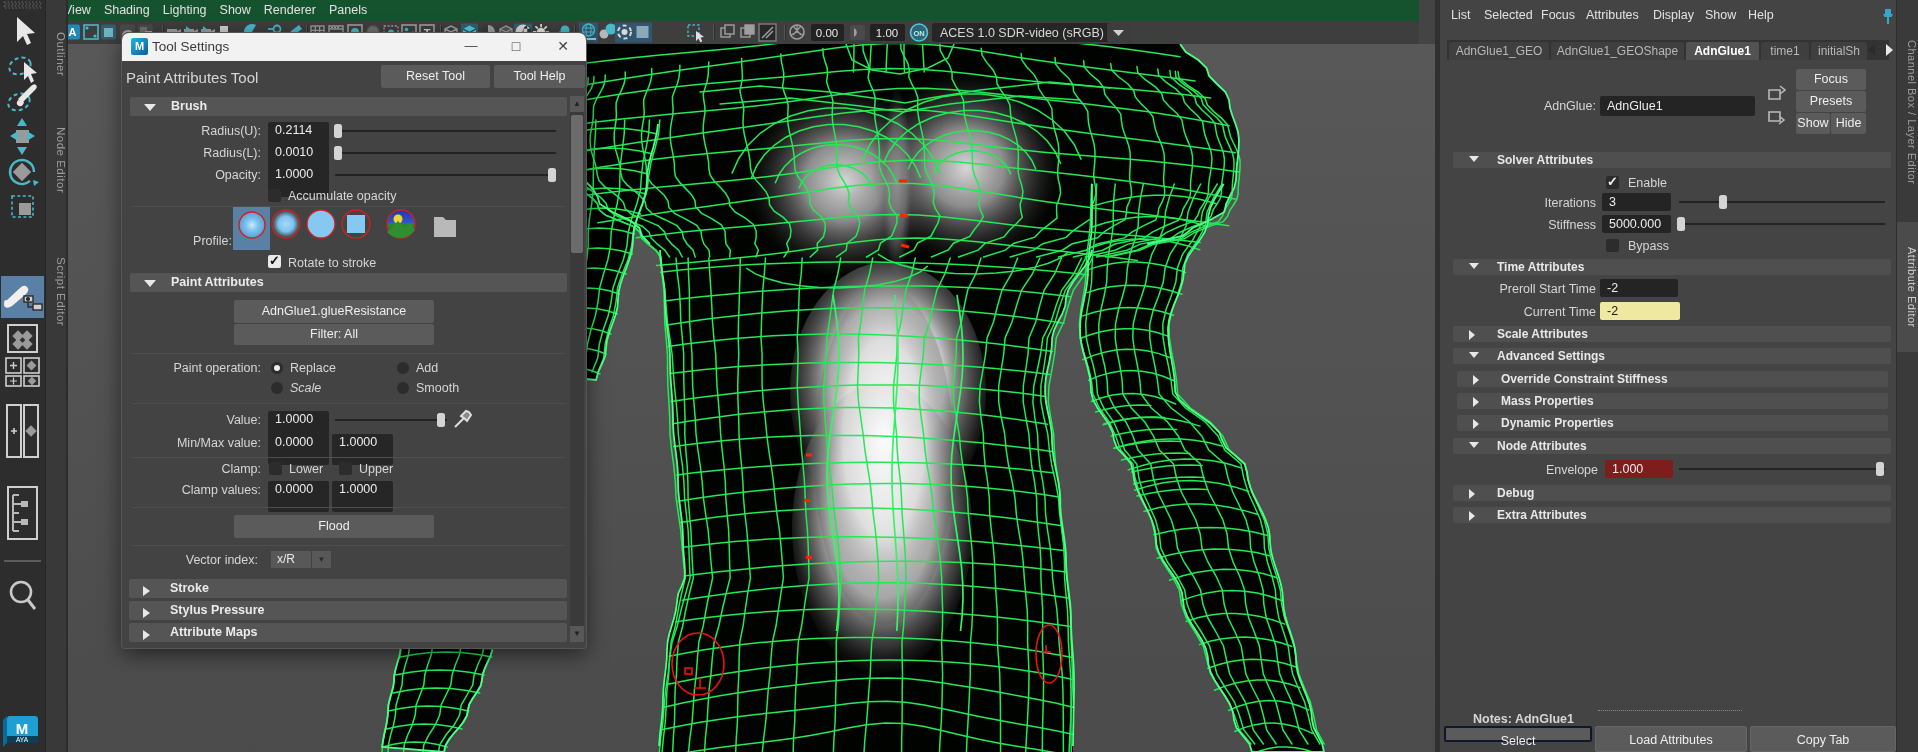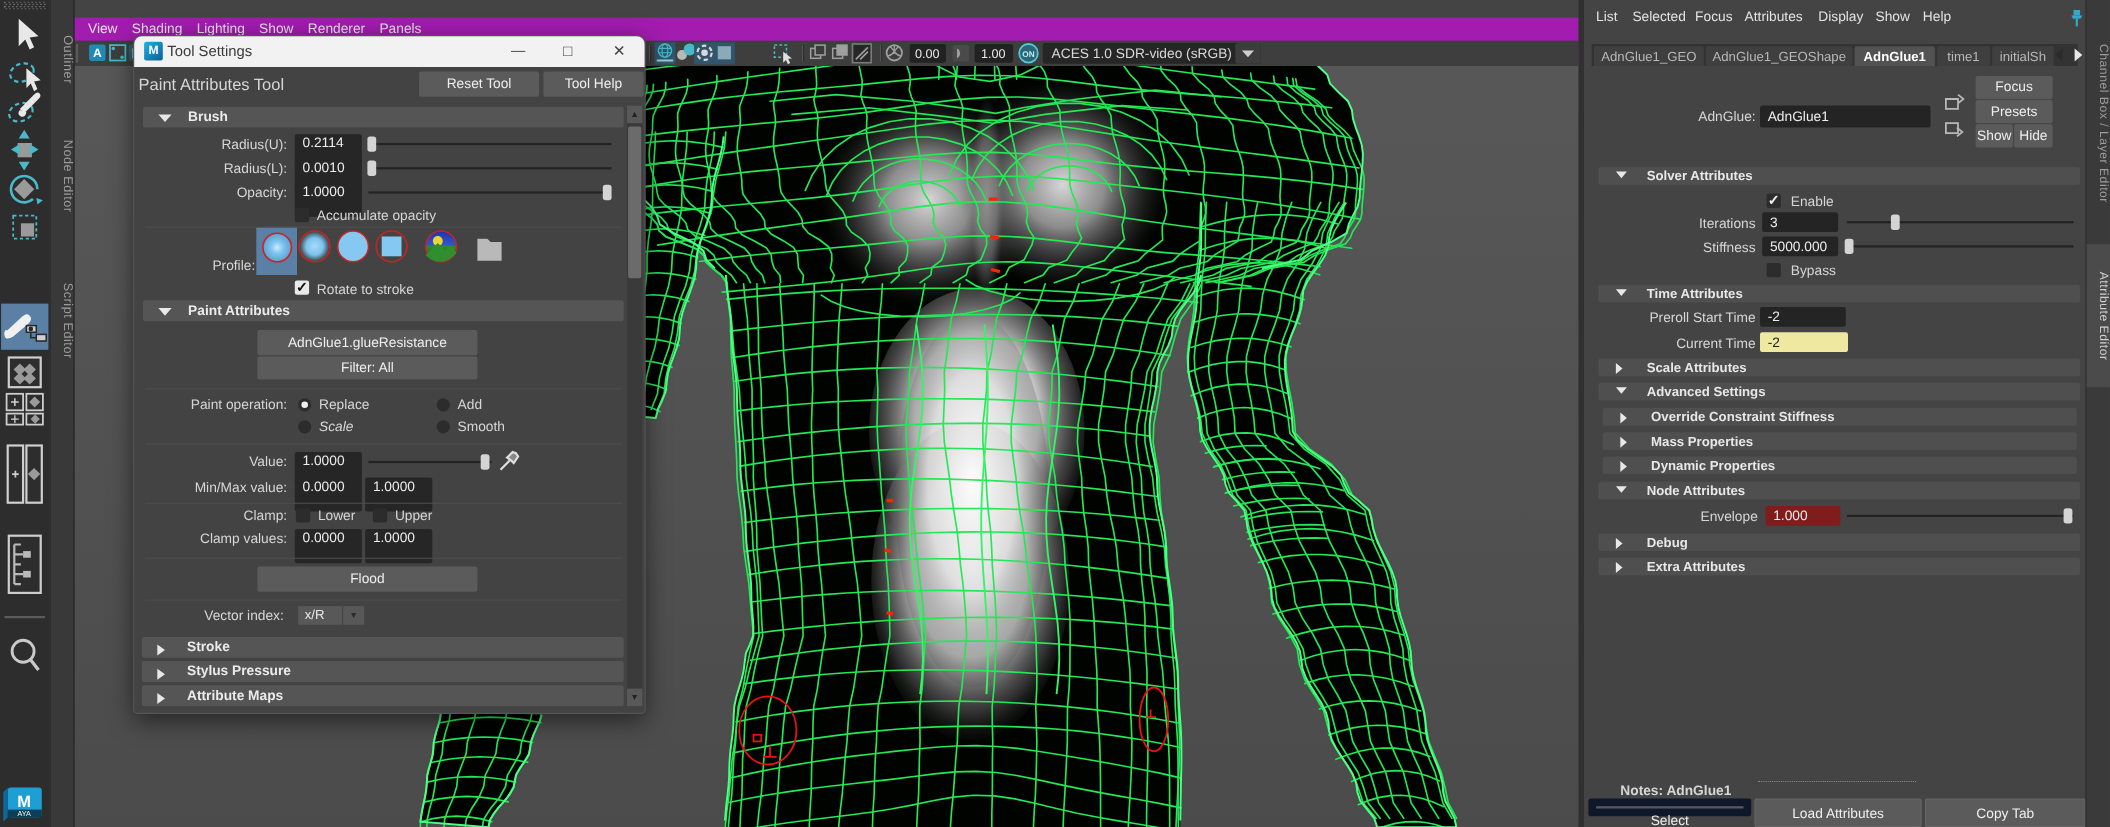--- a/index.html
+++ b/index.html
@@ -6,21 +6,21 @@
   html,body { width:1918px; height:752px; overflow:hidden; background:#444444;
     font-family:"Liberation Sans", sans-serif; font-size:12px; color:#dcdcdc; }
   .abs { position:absolute; }
   
   #lefticons { left:0; top:0; width:45px; height:752px; background:#2d2d2d; z-index:30; }
   #lefttabs { left:45px; top:0; width:21px; height:752px; background:#393939; z-index:30;
     border-left:1px solid #262626; }
   .vtab { position:absolute; left:0px; width:21px; color:#9c9c9c; font-size:11.5px;
     writing-mode:vertical-rl; text-align:center; letter-spacing:0.5px; }
   
-  #panelhead { left:66px; top:0; width:1369px; height:44px; background:#a21caf; z-index:10;margin-top:16px; }
+  #panelhead { left:50px; top:0; width:1369px; height:44px; background:#14532d; z-index:10; }
   #panelmenu { position:absolute; left:14px; top:0; height:21px; }
   #panelmenu span { display:inline-block; margin-right:13px; padding:3px 0; color:#e2e2e2; font-size:12.5px; }
   
   #viewport { left:66px; top:44px; width:1369px; height:708px; z-index:1;
     background:linear-gradient(#585858,#4b4b4b); overflow:hidden; }
   
   #dialog { left:122px; top:33px; width:464px; height:615px; background:#434343;
     border-radius:7px 7px 3px 3px; box-shadow:0 0 0 1px #565656, 0 6px 22px rgba(0,0,0,0.55); z-index:40; }
   #dlgtitle { position:absolute; left:0; top:0; width:464px; height:28px; background:#f2f2f2;
     border-radius:7px 7px 0 0; }
@@ -796,21 +796,21 @@
     <div class="txt">Debug</div>
   </div>
   <div class="rhdr" style="top:507px;">
     <div class="tri tri-r" style="border-top-width:5px;border-bottom-width:5px;border-left-width:6px;"></div>
     <div class="txt">Extra Attributes</div>
   </div>
 
   <div class="dots" style="position:absolute;left:158px;top:710px;width:144px;"></div>
   <div class="lbl" style="left:16px;top:712px;font-weight:bold;padding-left:17px;">Notes: AdnGlue1</div>
 
-  <div class="btn" style="left:4px;top:726px;width:148px;height:16px;line-height:26px;border:7px solid #0f172a;">Select</div>
+  <div class="btn" style="left:4px;top:726px;width:148px;height:16px;line-height:26px;border:2px solid #0f172a;">Select</div>
   <div class="btn" style="left:155px;top:726px;width:152px;height:26px;line-height:26px;border:1px solid #666;">Load Attributes</div>
   <div class="btn" style="left:310px;top:726px;width:146px;height:26px;line-height:26px;border:1px solid #666;">Copy Tab</div>
 
 </div>
 <div class="abs" id="rightstrip">
   <div class="vtab" style="top:6px;height:212px;font-size:11px;">Channel Box / Layer Editor</div>
   <div style="position:absolute;top:222px;left:0;width:22px;height:130px;background:#4b4b4b;">
     <div class="vtab" style="top:6px;height:118px;font-size:11px;color:#cfcfcf;">Attribute Editor</div>
   </div>
 </div>

